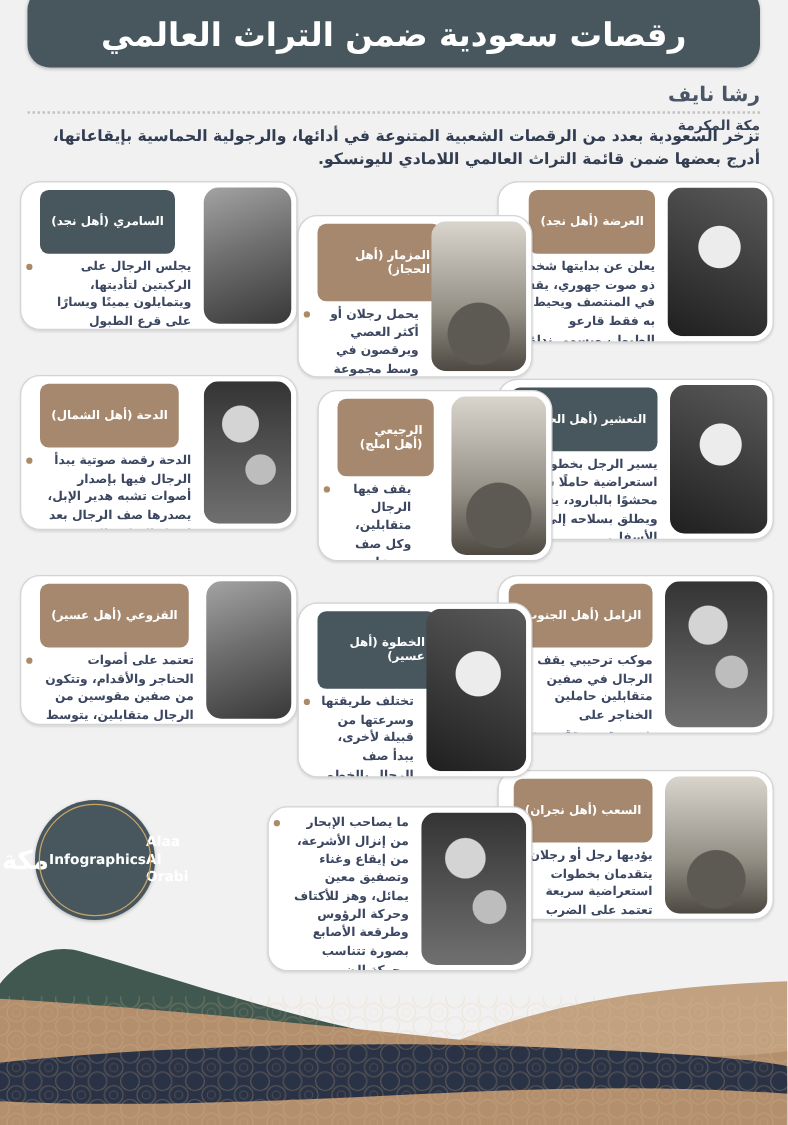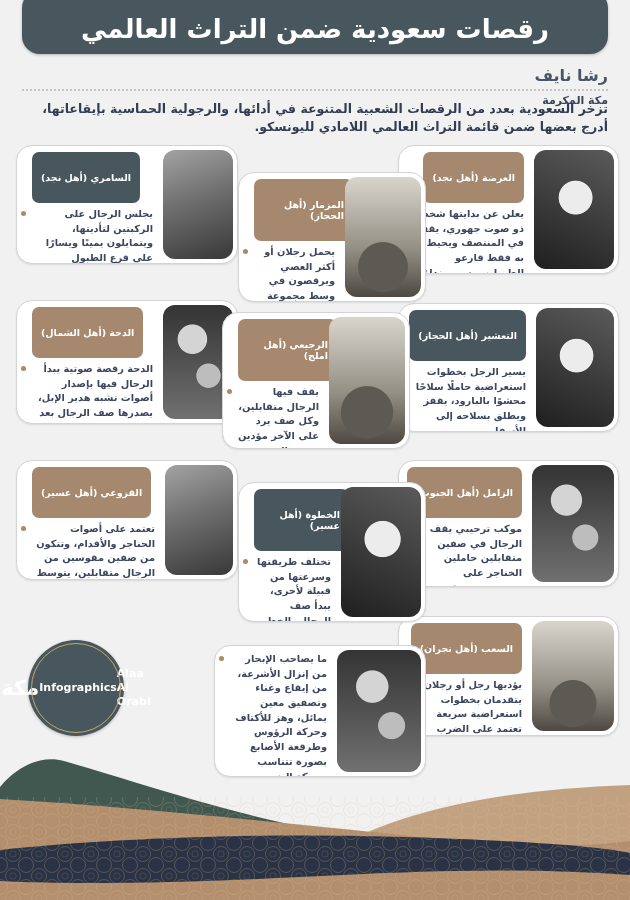--- a/index.html
+++ b/index.html
@@ -75,21 +75,21 @@
   #card-samri  {left:16px; top:145px;width:220px;height:117px;}
   #card-samri  .photo{width:70px;}
   #card-arda   {left:398px;top:145px;width:219px;height:127px;}
   #card-arda   .photo{width:80px;}
   #card-mizmar {left:238px;top:172px;width:186px;height:128px;}
   #card-mizmar .photo{width:76px;}
   #card-tashir {left:398px;top:303px;width:219px;height:127px;}
   #card-tashir .photo{width:78px;}
   #card-dahha  {left:16px; top:300px;width:220px;height:122px;}
   #card-dahha  .photo{width:70px;}
-  #card-rujai  {left:222px;top:312px;width:186px;height:135px;}
+  #card-rujai  {left:254px;top:312px;width:186px;height:135px;gap:22px;}
   #card-rujai  .photo{width:76px;}
   #card-zamil  {left:398px;top:460px;width:219px;height:125px;}
   #card-zamil  .photo{width:82px;}
   #card-qazoui {left:16px; top:460px;width:220px;height:118px;}
   #card-qazoui .photo{width:68px;}
   #card-khatwa {left:238px;top:482px;width:186px;height:138px;}
   #card-khatwa .photo{width:80px;}
   #card-saab   {left:398px;top:616px;width:219px;height:118px;}
   #card-saab   .photo{width:82px;}
   #card-khatfa {left:214px;top:645px;width:210px;height:130px;}

